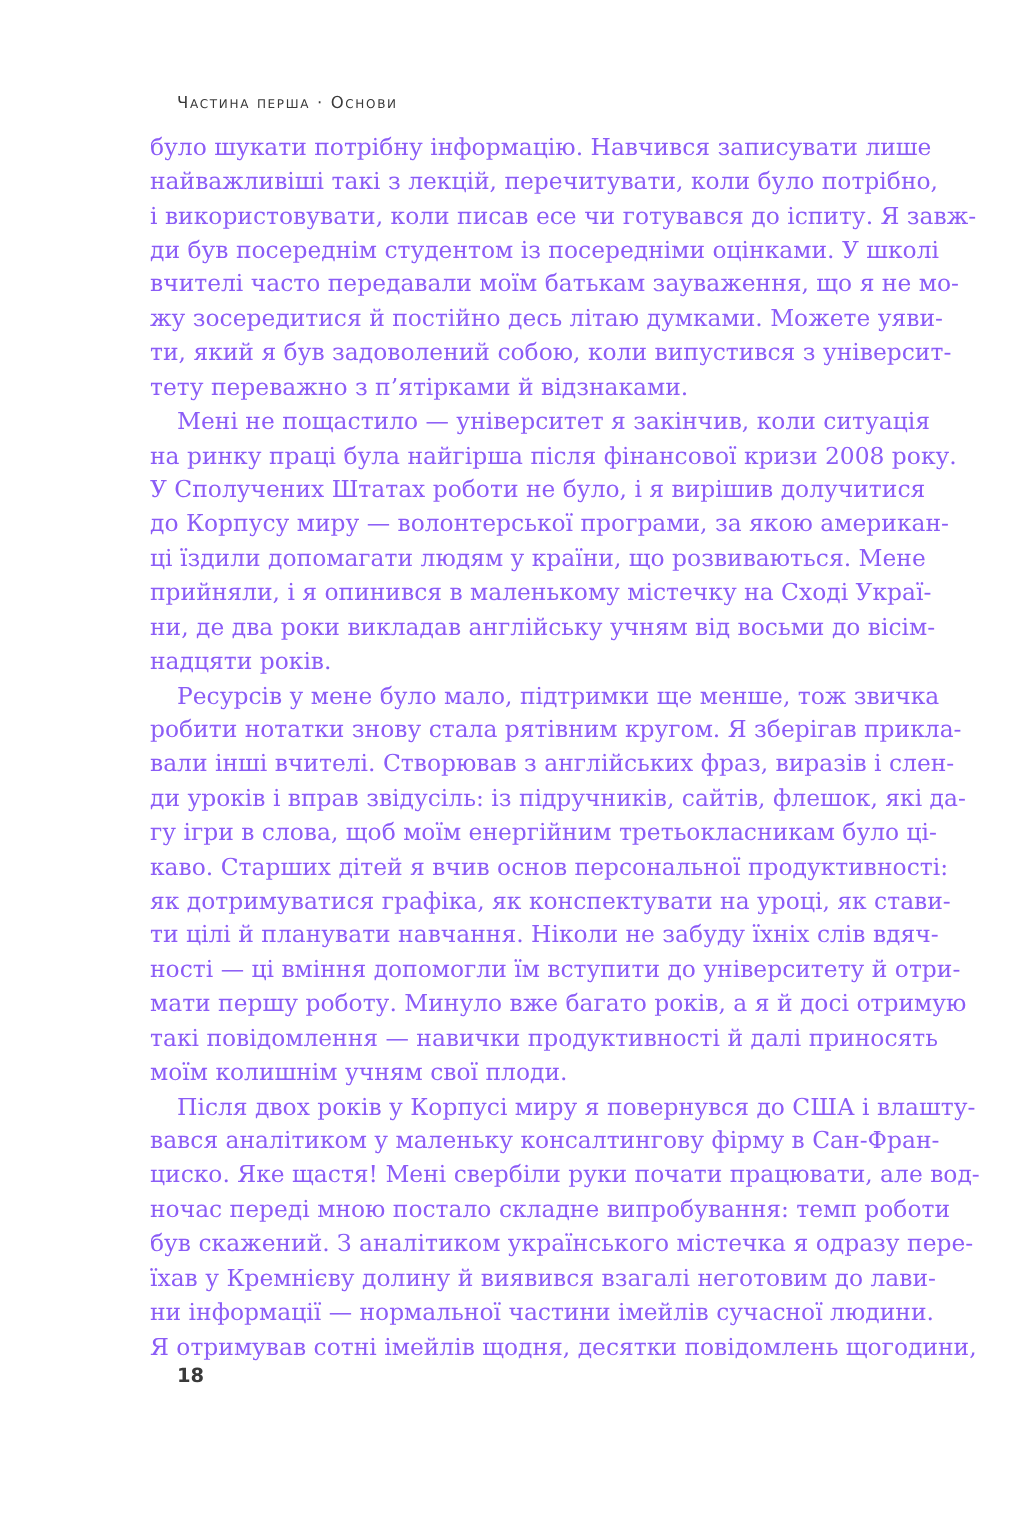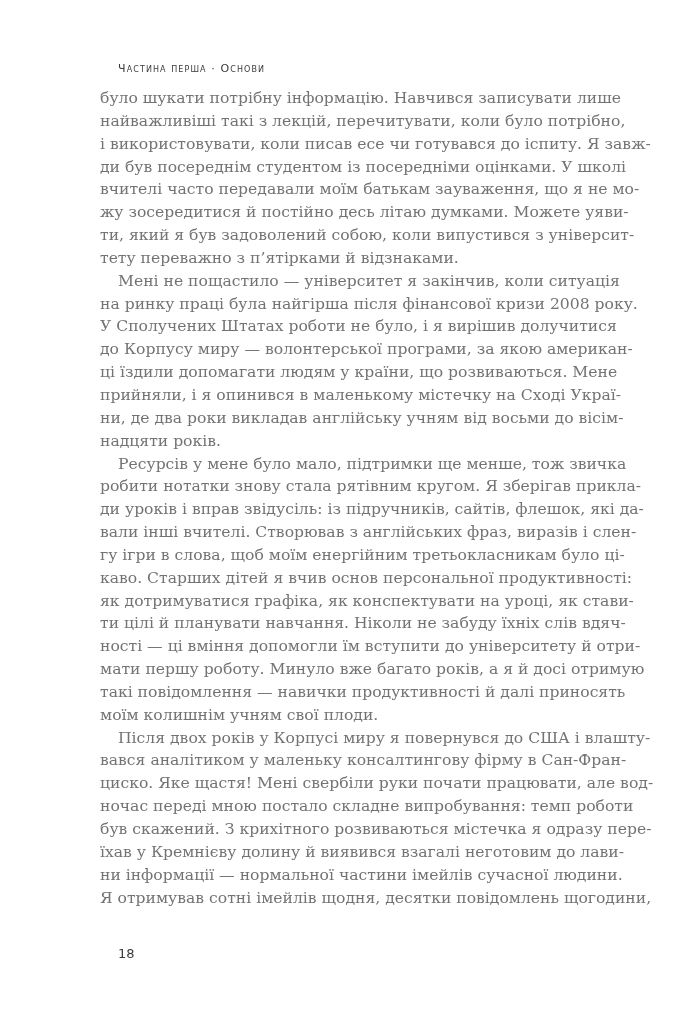--- a/index.html
+++ b/index.html
@@ -6,28 +6,28 @@
   body { width: 682px; height: 1024px; position: relative; overflow: hidden; }
   .page { position: absolute; left: 0; top: 0; width: 547px; height: 1024px; background: #fff; }
   .running-head {
     position: absolute; left: 118px; top: 62px;
     font-family: "DejaVu Sans", sans-serif; font-size: 11px; letter-spacing: 1.1px;
     color: #3a3a3a; font-variant: small-caps; white-space: nowrap;
   }
   .body-text {
     position: absolute; left: 100px; top: 87px; width: 512px;
     font-family: "DejaVu Serif", serif; font-size: 15.6px; line-height: 22.85px;
-    color: #737373;
+    color: #8b5cf6;
   }
   .line { display: block; white-space: nowrap; text-align: justify; text-align-last: justify; height: 22.85px; overflow: visible; }
   .line.last { text-align-last: left; }
   .line.indent { padding-left: 18px; }
   .page-number {
-    position: absolute; left: 118px; top: 946px;
-    font-family: "DejaVu Sans", sans-serif; font-size: 13px; color: #3a3a3a;
+    position: absolute; left: 118px; top: 910px;
+    font-family: "DejaVu Sans", sans-serif; font-size: 13px; color: #3a3a3a; font-weight: bold;
   }
 </style>
 </head>
 <body>
 
 <div class="page">
   <div class="running-head">Частина перша · Основи</div>
   <div class="body-text" id="body-text">
       <div>
         <span class="line">було шукати потрібну інформацію. Навчився записувати лише</span>
@@ -45,36 +45,36 @@
         <span class="line">У Сполучених Штатах роботи не було, і я вирішив долучитися</span>
         <span class="line">до Корпусу миру — волонтерської програми, за якою американ-</span>
         <span class="line">ці їздили допомагати людям у країни, що розвиваються. Мене</span>
         <span class="line">прийняли, і я опинився в маленькому містечку на Сході Украї-</span>
         <span class="line">ни, де два роки викладав англійську учням від восьми до вісім-</span>
         <span class="line last">надцяти років.</span>
       </div>
       <div>
         <span class="line indent">Ресурсів у мене було мало, підтримки ще менше, тож звичка</span>
         <span class="line">робити нотатки знову стала рятівним кругом. Я зберігав прикла-</span>
+        <span class="line">вали інші вчителі. Створював з англійських фраз, виразів і слен-</span>
         <span class="line">ди уроків і вправ звідусіль: із підручників, сайтів, флешок, які да-</span>
-        <span class="line">вали інші вчителі. Створював з англійських фраз, виразів і слен-</span>
         <span class="line">гу ігри в слова, щоб моїм енергійним третьокласникам було ці-</span>
         <span class="line">каво. Старших дітей я вчив основ персональної продуктивності:</span>
         <span class="line">як дотримуватися графіка, як конспектувати на уроці, як стави-</span>
         <span class="line">ти цілі й планувати навчання. Ніколи не забуду їхніх слів вдяч-</span>
         <span class="line">ності — ці вміння допомогли їм вступити до університету й отри-</span>
         <span class="line">мати першу роботу. Минуло вже багато років, а я й досі отримую</span>
         <span class="line">такі повідомлення — навички продуктивності й далі приносять</span>
         <span class="line last">моїм колишнім учням свої плоди.</span>
       </div>
       <div>
         <span class="line indent">Після двох років у Корпусі миру я повернувся до США і влашту-</span>
         <span class="line">вався аналітиком у маленьку консалтингову фірму в Сан-Фран-</span>
         <span class="line">циско. Яке щастя! Мені свербіли руки почати працювати, але вод-</span>
         <span class="line">ночас переді мною постало складне випробування: темп роботи</span>
-        <span class="line">був скажений. З крихітного розвиваються містечка я одразу пере-</span>
+        <span class="line">був скажений. З аналітиком українського містечка я одразу пере-</span>
         <span class="line">їхав у Кремнієву долину й виявився взагалі неготовим до лави-</span>
         <span class="line">ни інформації — нормальної частини імейлів сучасної людини.</span>
         <span class="line">Я отримував сотні імейлів щодня, десятки повідомлень щогодини,</span>
       </div>
     </div>
   <div class="page-number">18</div>
 </div>
 
 </body></html>

